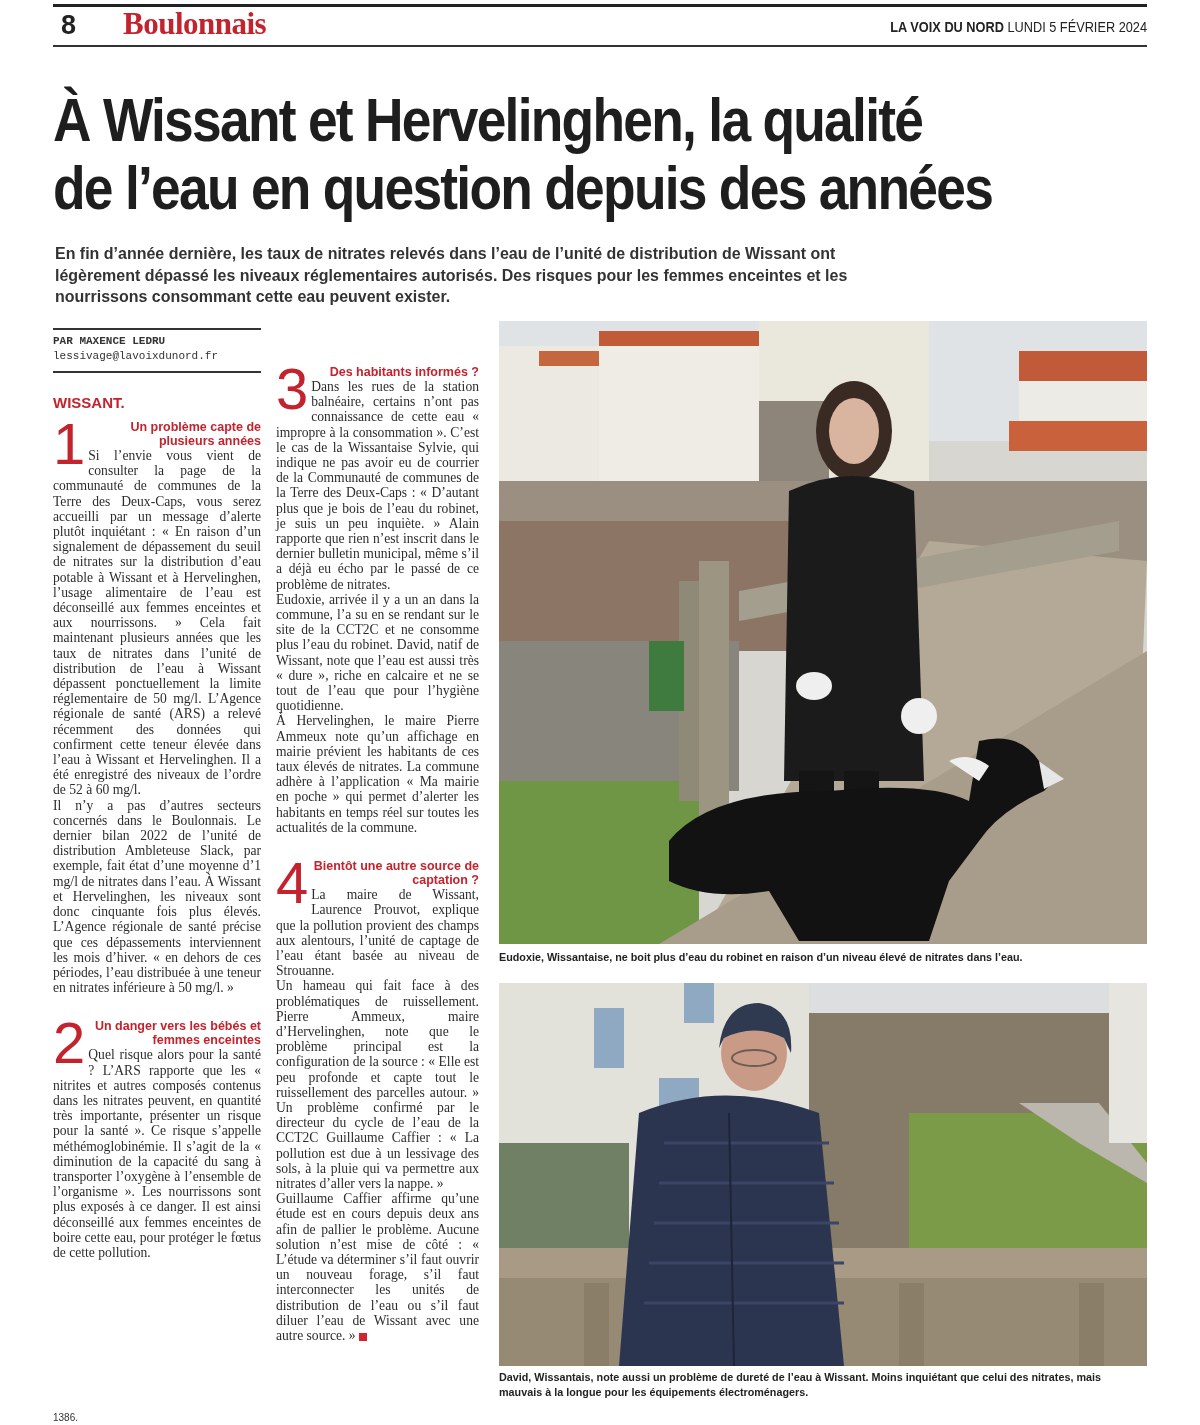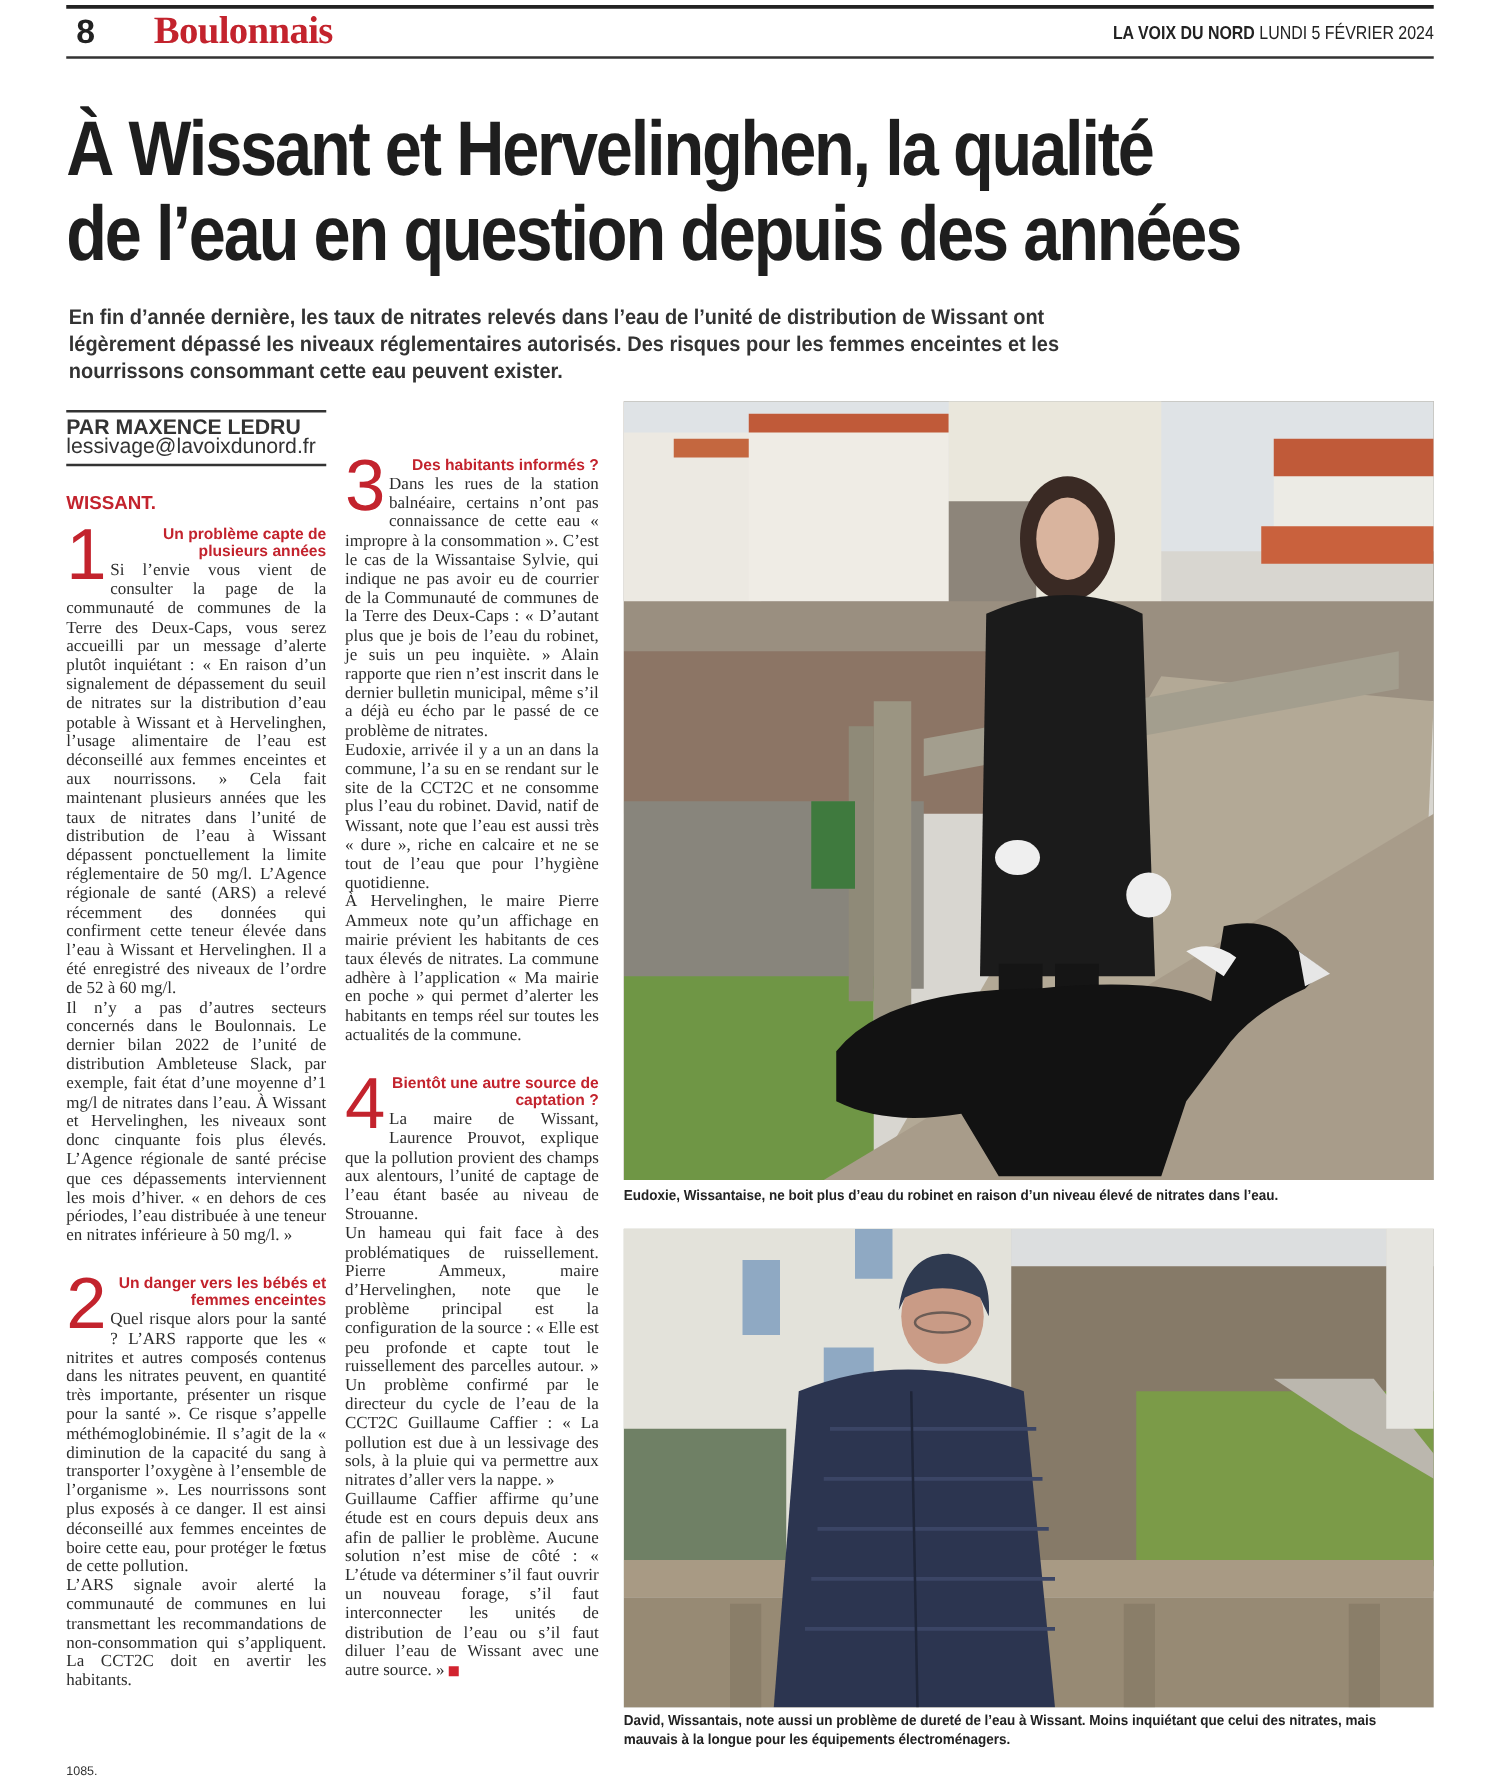--- a/index.html
+++ b/index.html
@@ -12,21 +12,21 @@
     .page-num { position: absolute; left: 8px; top: 2px; font-family: "Liberation Sans", sans-serif; font-weight: 700; font-size: 27px; color: #222; }
     .rubric { position: absolute; left: 70px; top: -2px; font-family: Liberation Serif, serif; font-weight: 700; font-size: 31px; color: #c3232d; letter-spacing: -0.5px; }
     .paper-info { position: absolute; right: 0; top: 10px; font-family: "Liberation Sans", sans-serif; font-size: 15px; color: #222; transform: scaleX(0.85); transform-origin: right center; }
     .paper-info b { font-weight: 700; }
     .header-rule { position: absolute; left: 53px; top: 45px; width: 1094px; height: 2px; background: #333; }
 
     .headline { position: absolute; left: 53px; top: 86px; width: 1100px; font-family: "Liberation Sans", sans-serif; font-weight: 700; font-size: 62px; line-height: 68px; color: #1e1e1e; letter-spacing: -2px; transform: scaleX(0.86); transform-origin: left top; white-space: nowrap; }
     .chapo { position: absolute; left: 55px; top: 243px; width: 870px; font-family: "Liberation Sans", sans-serif; font-weight: 700; font-size: 17px; line-height: 21.5px; color: #333; transform: scaleX(0.94); transform-origin: left top; }
 
     .byline-rule { position: absolute; left: 53px; width: 208px; height: 2px; background: #333; }
-    .byline { position: absolute; left: 53px; top: 334px; font-family: Liberation Sans, sans-serif; font-size: 17px; color: #333; line-height: 15px; }
+    .byline { position: absolute; left: 53px; top: 334px; font-family: Liberation Mono, monospace; font-size: 11px; color: #333; line-height: 15px; }
     .byline .author { font-weight: 700; }
     .dateline { position: absolute; left: 53px; top: 394px; font-family: Liberation Sans, sans-serif; font-weight: 700; font-size: 15px; color: #c3232d; }
 
     .col { position: absolute; font-size: 13.6px; line-height: 15.2px; text-align: justify; color: #2c2c2c; hyphens: auto; }
     .col p { margin: 0; }
     .col1 { left: 53px; top: 420px; width: 208px; }
     .col2 { left: 276px; top: 319px; width: 203px; }
 
     .section { margin-top: 10px; position: relative; }
     .section .num { float: left; font-family: "Liberation Sans", sans-serif; font-weight: 400; font-size: 58px; line-height: 44px; color: #c3232d; margin-right: 3px; margin-top: 2px; height: 44px; }
@@ -73,21 +73,20 @@
     <span class="num">1</span>
     <div class="sub">Un problème capte de plusieurs années</div>
     <p>Si l’envie vous vient de consulter la page de la communauté de communes de la Terre des Deux-Caps, vous serez accueilli par un message d’alerte plutôt inquiétant : « En raison d’un signalement de dépassement du seuil de nitrates sur la distribution d’eau potable à Wissant et à Hervelinghen, l’usage alimentaire de l’eau est déconseillé aux femmes enceintes et aux nourrissons. » Cela fait maintenant plusieurs années que les taux de nitrates dans l’unité de distribution de l’eau à Wissant dépassent ponctuellement la limite réglementaire de 50 mg/l. L’Agence régionale de santé (ARS) a relevé récemment des données qui confirment cette teneur élevée dans l’eau à Wissant et Hervelinghen. Il a été enregistré des niveaux de l’ordre de 52 à 60 mg/l.</p>
     <p>Il n’y a pas d’autres secteurs concernés dans le Boulonnais. Le dernier bilan 2022 de l’unité de distribution Ambleteuse Slack, par exemple, fait état d’une moyenne d’1 mg/l de nitrates dans l’eau. À Wissant et Hervelinghen, les niveaux sont donc cinquante fois plus élevés. L’Agence régionale de santé précise que ces dépassements interviennent les mois d’hiver. « en dehors de ces périodes, l’eau distribuée à une teneur en nitrates inférieure à 50 mg/l. »</p>
   </div>
   <div class="gap"></div>
   <div class="section">
     <span class="num">2</span>
     <div class="sub">Un danger vers les bébés et femmes enceintes</div>
     <p>Quel risque alors pour la santé ? L’ARS rapporte que les « nitrites et autres composés contenus dans les nitrates peuvent, en quantité très importante, présenter un risque pour la santé ». Ce risque s’appelle méthémoglobinémie. Il s’agit de la « diminution de la capacité du sang à transporter l’oxygène à l’ensemble de l’organisme ». Les nourrissons sont plus exposés à ce danger. Il est ainsi déconseillé aux femmes enceintes de boire cette eau, pour protéger le fœtus de cette pollution.</p>
-    <p>L’ARS signale avoir alerté la communauté de communes en lui transmettant les recommandations de non-consommation qui s’appliquent. La CCT2C doit en avertir les habitants.</p>
   </div>
 </div>
 
 <div class="col col2">
   <div class="section" style="margin-top:46px">
     <span class="num">3</span>
     <div class="sub">Des habitants informés ?</div>
     <p>Dans les rues de la station balnéaire, certains n’ont pas connaissance de cette eau « impropre à la consommation ». C’est le cas de la Wissantaise Sylvie, qui indique ne pas avoir eu de courrier de la Communauté de communes de la Terre des Deux-Caps : « D’autant plus que je bois de l’eau du robinet, je suis un peu inquiète. » Alain rapporte que rien n’est inscrit dans le dernier bulletin municipal, même s’il a déjà eu écho par le passé de ce problème de nitrates.</p>
     <p>Eudoxie, arrivée il y a un an dans la commune, l’a su en se rendant sur le site de la CCT2C et ne consomme plus l’eau du robinet. David, natif de Wissant, note que l’eau est aussi très « dure », riche en calcaire et ne se tout de l’eau que pour l’hygiène quotidienne.</p>
     <p>À Hervelinghen, le maire Pierre Ammeux note qu’un affichage en mairie prévient les habitants de ces taux élevés de nitrates. La commune adhère à l’application « Ma mairie en poche » qui permet d’alerter les habitants en temps réel sur toutes les actualités de la commune.</p>
@@ -160,13 +159,13 @@
     <path d="M140,130 Q225,95 320,130 L345,383 L120,383 Z" fill="#2c3550"></path>
     <path d="M165,160 L330,160 M160,200 L335,200 M155,240 L340,240 M150,280 L345,280 M145,320 L345,320" stroke="#3b4565" stroke-width="3"></path>
     <line x1="230" y1="130" x2="235" y2="383" stroke="#1e2538" stroke-width="2"></line>
     <ellipse cx="255" cy="70" rx="33" ry="38" fill="#c99b86"></ellipse>
     <path d="M220,65 Q225,20 260,20 Q295,25 292,70 L285,55 Q255,40 225,55 Z" fill="#2f3a50"></path>
     <ellipse cx="255" cy="75" rx="22" ry="8" fill="none" stroke="#6b5c55" stroke-width="2"></ellipse>
   </svg>
 </div>
 <div class="caption cap2">David, Wissantais, note aussi un problème de dureté de l’eau à Wissant. Moins inquiétant que celui des nitrates, mais mauvais à la longue pour les équipements électroménagers.</div>
 
-<div class="footer-code">1085.</div>
+<div class="footer-code">1386.</div>
 
 </body></html>

